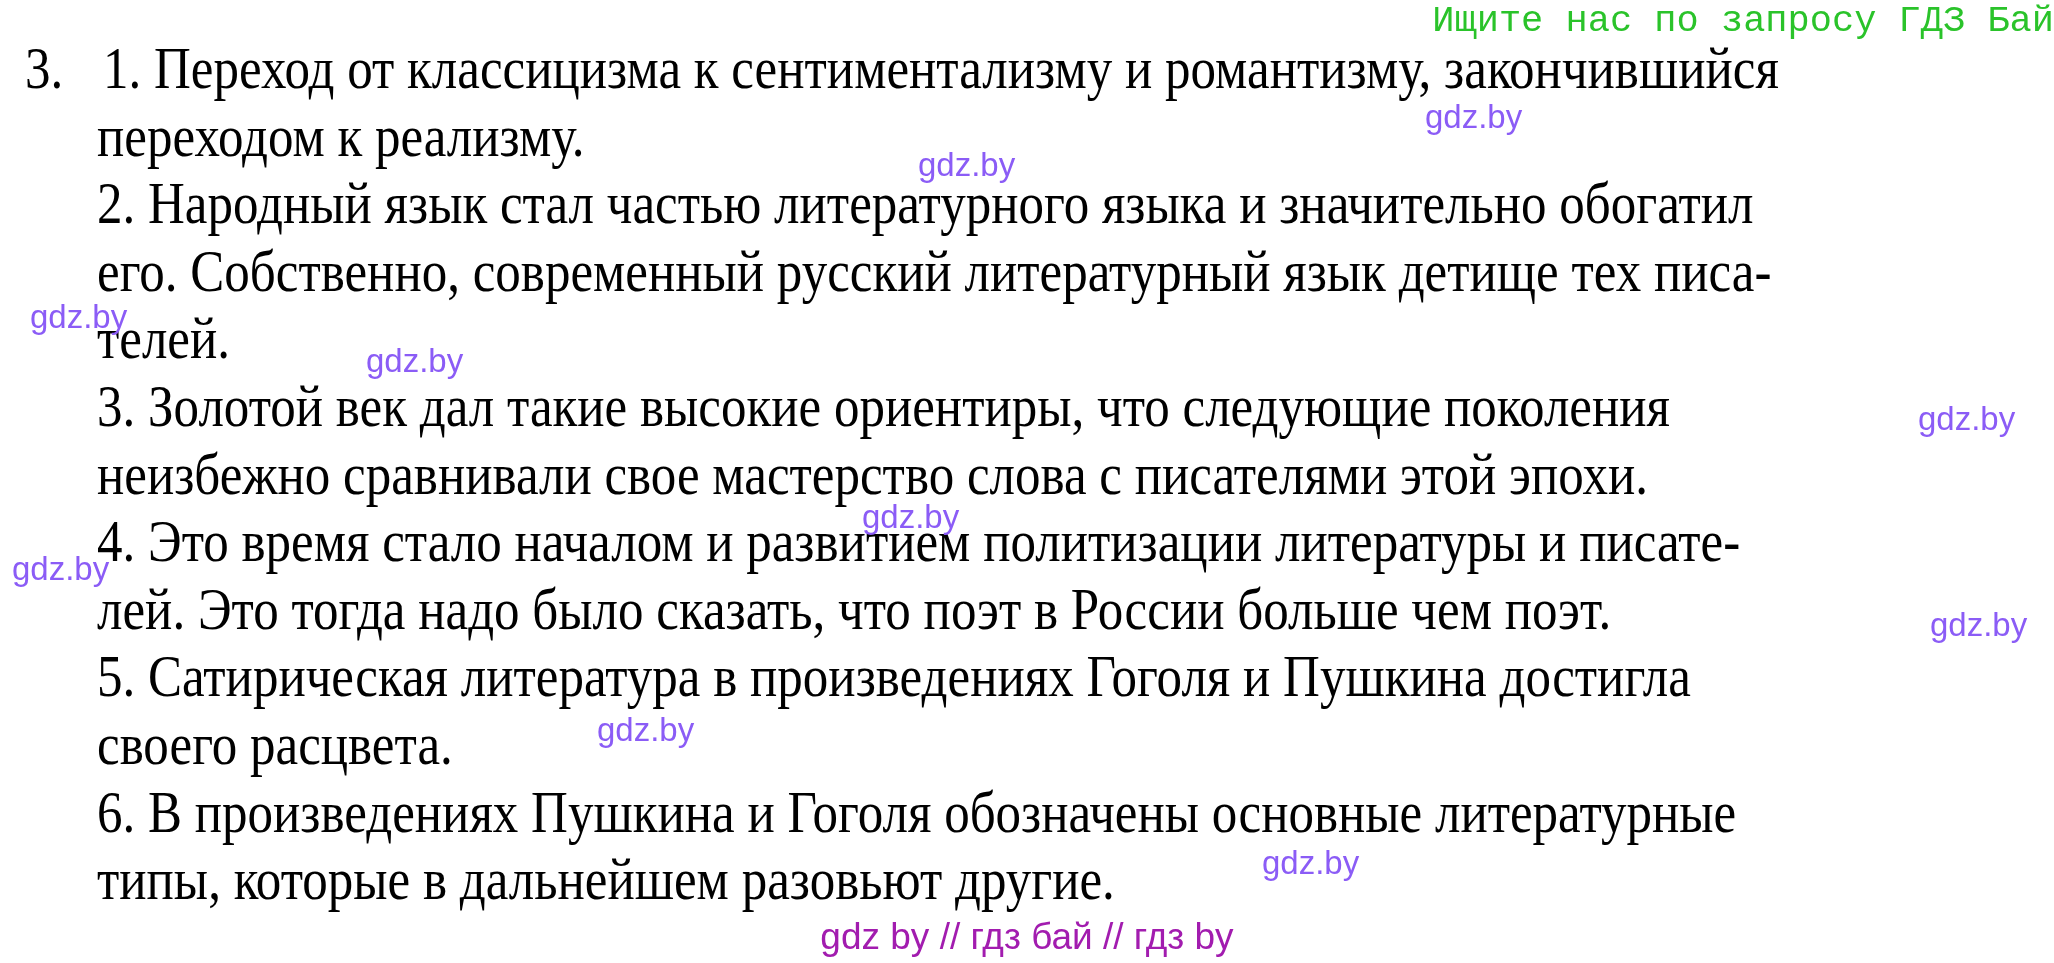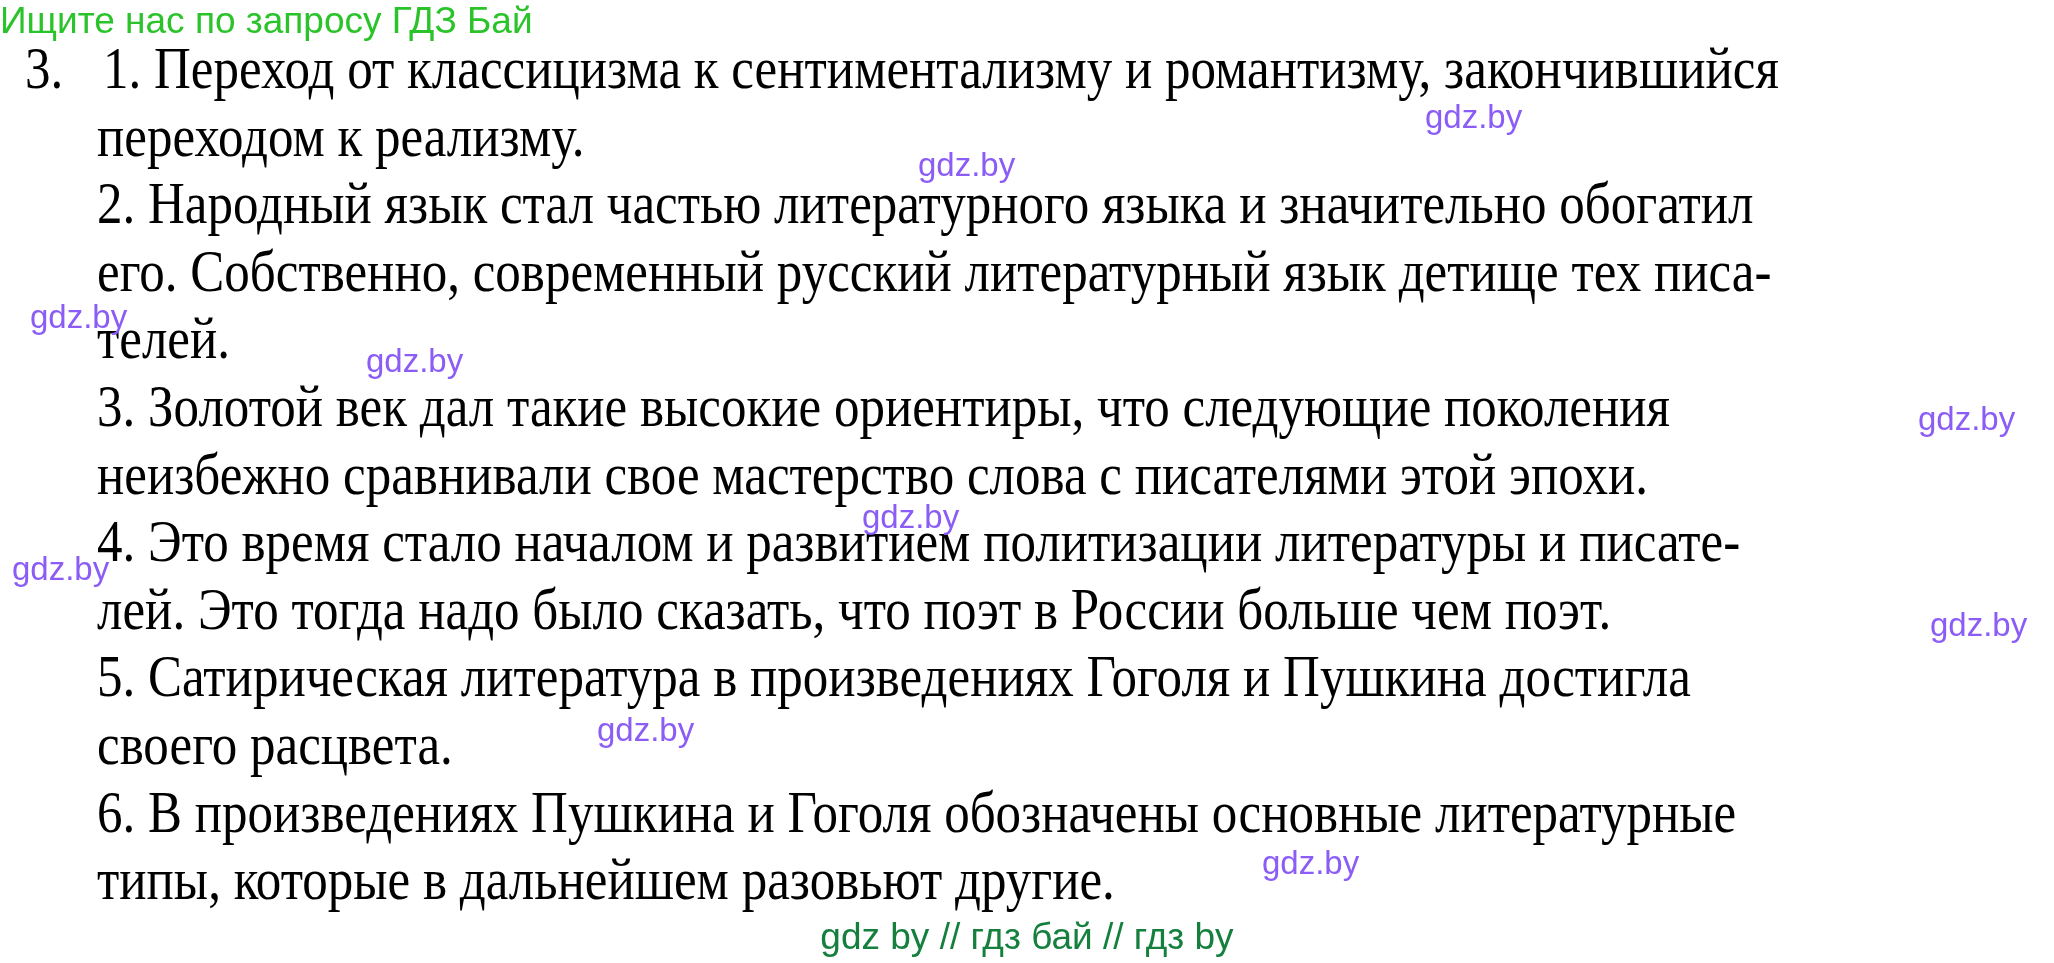--- a/index.html
+++ b/index.html
@@ -14,22 +14,22 @@
     background: #ffffff;
     overflow: hidden;
     font-family: "Liberation Serif", serif;
   }
   
   .promo {
     position: absolute;
     top: 0px;
     left: 0;
     width: 100%;
-    text-align: left;
-    font-family: Liberation Sans, sans-serif;
+    text-align: right;
+    font-family: Liberation Mono, monospace;
     font-size: 37px;
     font-weight: 400;
     color: #2ac32a;
     white-space: nowrap;
   }
   
   .item-number {
     position: absolute;
     left: 25px;
     top: 32px;
@@ -85,21 +85,21 @@
   .wm10 { left: 1262px; top: 846px; }
   
   .footer {
     position: absolute;
     top: 916px;
     left: 0;
     width: 100%;
     text-align: center;
     font-family: "Liberation Sans", sans-serif;
     font-size: 37px;
-    color: #15803d;
+    color: #a21caf;
     white-space: nowrap;
   }
 </style>
 </head>
 <body>
 
 <div class="page">
 
   <div class="promo">Ищите нас по запросу ГДЗ Бай</div>
 

